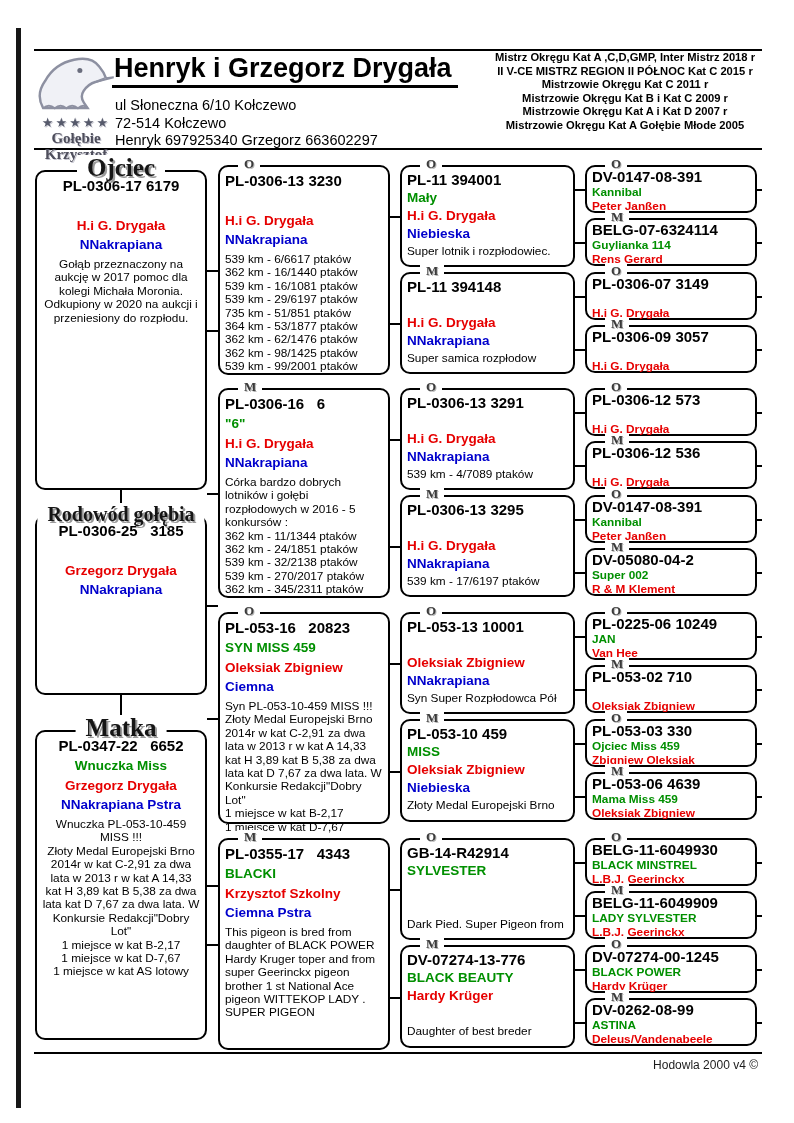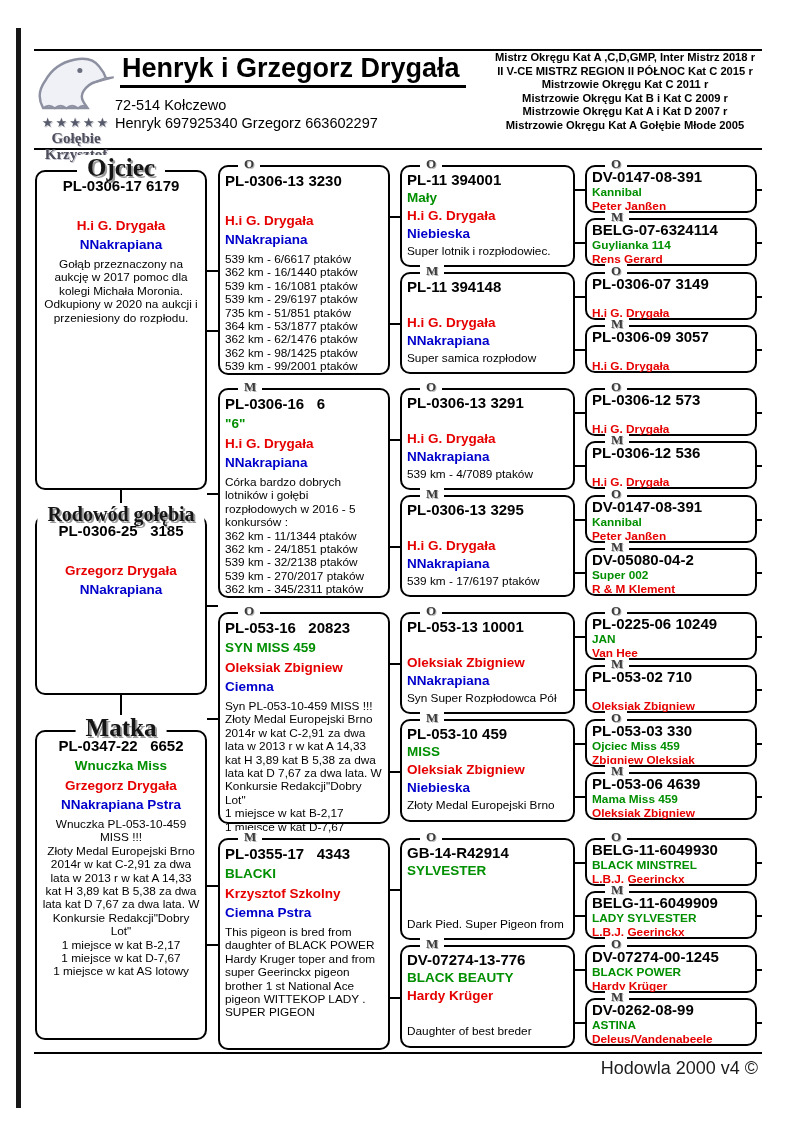--- a/index.html
+++ b/index.html
@@ -9,21 +9,21 @@
   
   .scan-edge{left:16px;top:28px;width:5px;height:1080px;background:#161616;}
   
   .rule{background:#000;height:2px;left:34px;width:728px;}
   
   .logo{left:34px;top:54px;width:84px;text-align:center;}
   .logo .stars{font-size:13px;letter-spacing:2px;color:#565a6b;text-shadow:1px 1px 0 #c9c9d2;line-height:14px;}
   .logo .lname{font-family:"Liberation Serif",serif;font-weight:bold;font-size:15px;line-height:16px;
                color:#4e4e5c;text-shadow:1px 1px 0 #c4c4cf;text-align:center;}
   .breeder{left:112px;top:53px;font-size:27px;font-weight:bold;border-bottom:3px solid #000;
-           padding:0 6px 1px 2px;white-space:nowrap;margin-left:8px;}
+           padding:0 6px 1px 2px;white-space:nowrap;}
   .addr{left:115px;top:97px;font-size:14.5px;line-height:17.5px;}
   .ach{left:480px;top:51px;width:290px;text-align:center;font-weight:bold;font-size:11.2px;line-height:13.6px;}
   
   .pbox{position:absolute;background:#fff;border:2px solid #000;border-radius:10px;padding:2px 5px;box-sizing:border-box;}
   .c1{left:35px;width:172px;text-align:center;}
   .c2{left:218px;width:172px;}
   .c3{left:400px;width:175px;}
   .c4{left:585px;width:172px;height:48px;padding:1px 5px;}
   .c2::before,.c3::before,.c4::before{content:"";position:absolute;left:-13px;top:50%;width:11px;height:2px;background:#000;}
   .c4::after{content:"";position:absolute;right:-7px;top:50%;width:5px;height:2px;background:#000;}
@@ -45,21 +45,21 @@
   .s-ring {font-weight:bold;font-size:15px;min-height:19px;line-height:17px;padding-top:2px;white-space:pre-wrap;}
   .s-nick {font-weight:bold;font-size:13.5px;min-height:18px;line-height:16px;color:var(--green,#008f00);white-space:pre-wrap;}
   .s-owner{font-weight:bold;font-size:13.5px;min-height:18px;line-height:16px;color:var(--red,#e60000);white-space:pre-wrap;}
   .s-color{font-weight:bold;font-size:13.5px;min-height:18px;line-height:16px;color:var(--blue,#0000cc);white-space:pre-wrap;}
   .s-desc {font-size:11.8px;line-height:13px;min-height:13px;padding-top:1px;white-space:pre-wrap;}
   
   .t-ring {font-weight:bold;font-size:15px;min-height:17px;line-height:16px;padding-top:1px;white-space:pre-wrap;}
   .t-nick {font-weight:bold;font-size:11.8px;min-height:13.5px;line-height:13px;color:var(--green,#00a020);white-space:pre-wrap;}
   .t-owner{font-weight:bold;font-size:11.8px;min-height:13.5px;line-height:13px;color:var(--red,#e60000);white-space:pre-wrap;}
   .vline{position:absolute;left:120px;width:2px;background:#000;}
-  .footer-text{right:36px;top:1058px;font-size:18px;color:#1c1c1c;margin-left:16px;}
+  .footer-text{right:36px;top:1058px;font-size:12px;color:#1c1c1c;margin-left:16px;}
 </style>
 </head>
 <body>
 
 <div id="page">
   <div class="abs scan-edge"></div>
   <div class="abs rule" style="top:49px"></div>
   <div class="abs rule" style="top:148px"></div>
   <div class="abs rule" style="top:1052px"></div>
 
@@ -69,20 +69,21 @@
       <path d="M73 25 L81 24 L62 29" fill="#e6e7ee" stroke="#8d90a1" stroke-width="2"></path>
       <circle cx="46" cy="17" r="2.6" fill="#6a6d7d"></circle>
       <path d="M8 56 Q14 51 20 56 Q26 51 32 56 Q38 51 44 56 Q50 51 54 56" fill="none" stroke="#8d90a1" stroke-width="2"></path>
     </svg>
     <div class="stars">★★★★★</div>
     <div class="lname">Gołębie</div>
     <div class="lname">Krzysztof</div>
   </div>
   <div class="abs breeder">Henryk i Grzegorz Drygała</div>
   <div class="abs addr">
+    <div>ul Słoneczna 6/10 Kołczewo</div>
     <div>72-514 Kołczewo</div>
     <div>Henryk 697925340 Grzegorz 663602297</div>
   </div>
   <div class="abs ach">
     <div>Mistrz Okręgu Kat A ,C,D,GMP, Inter Mistrz 2018 r</div>
     <div>II V-CE MISTRZ REGION II PÓŁNOC Kat C 2015 r</div>
     <div>Mistrzowie Okręgu Kat C 2011 r</div>
     <div>Mistrzowie Okręgu Kat B i Kat C 2009 r</div>
     <div>Mistrzowie Okręgu Kat A i Kat D 2007 r</div>
     <div>Mistrzowie Okręgu Kat A Gołębie Młode 2005</div>

